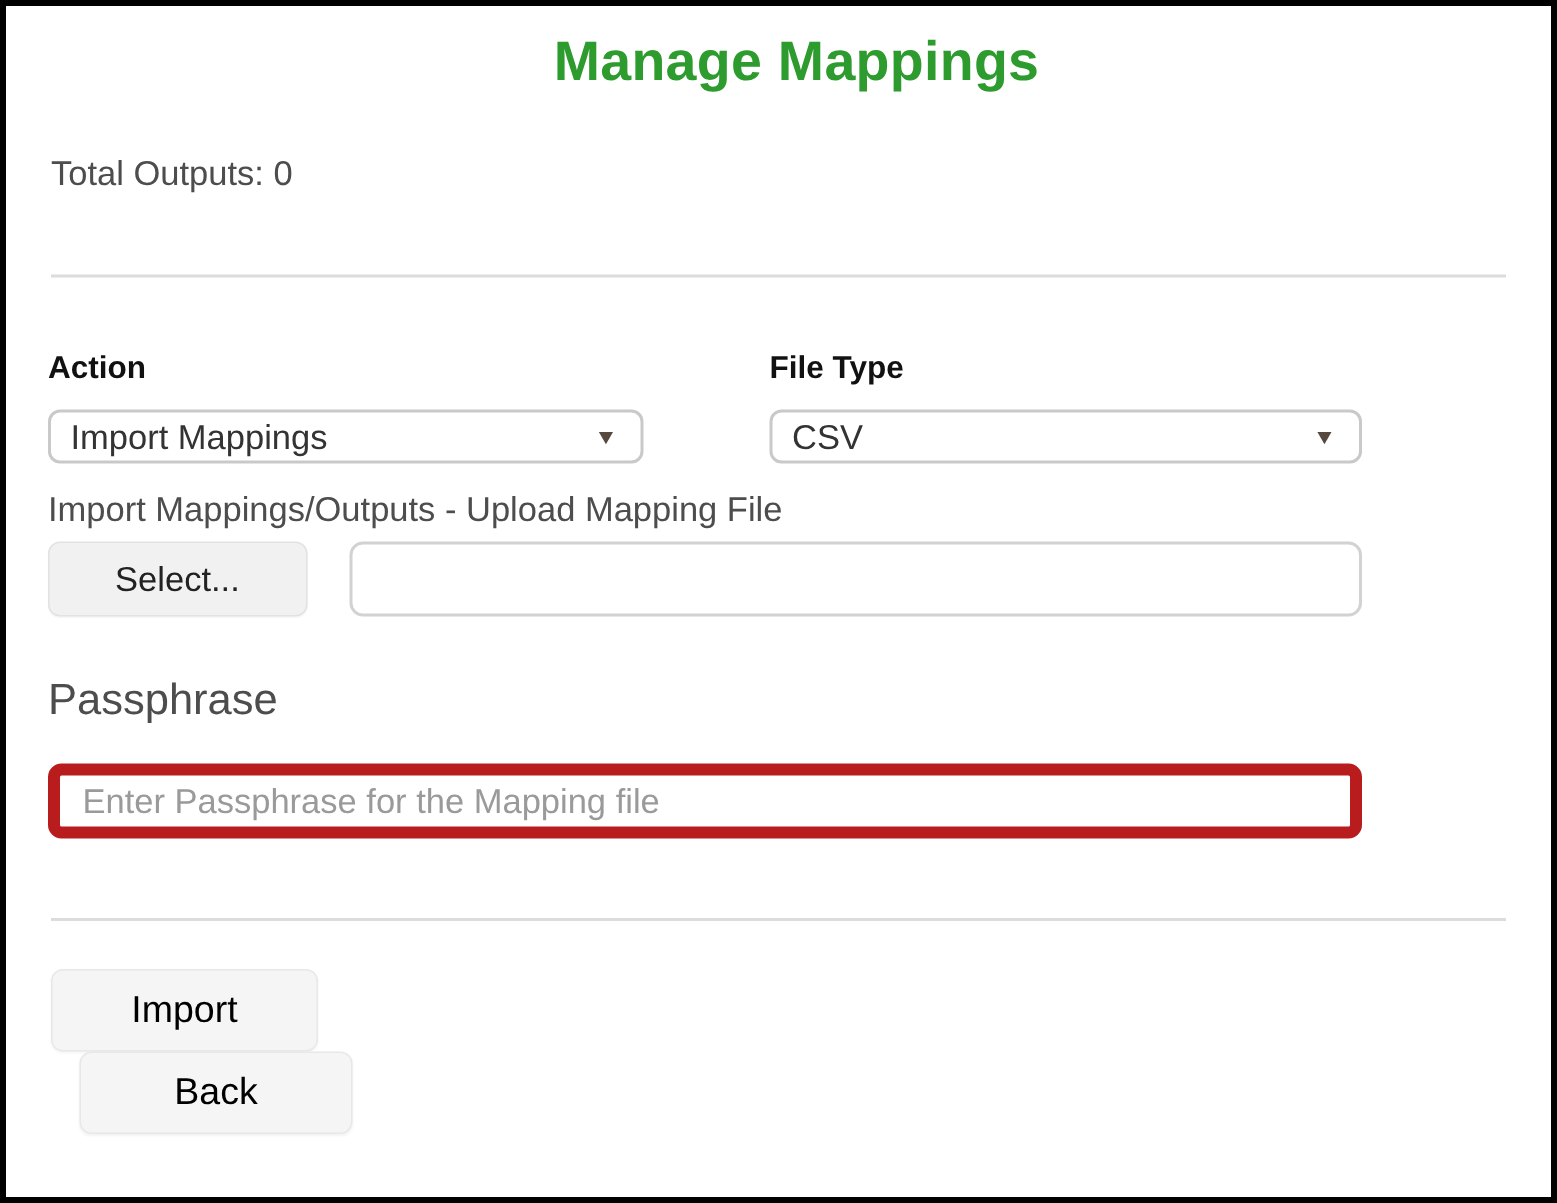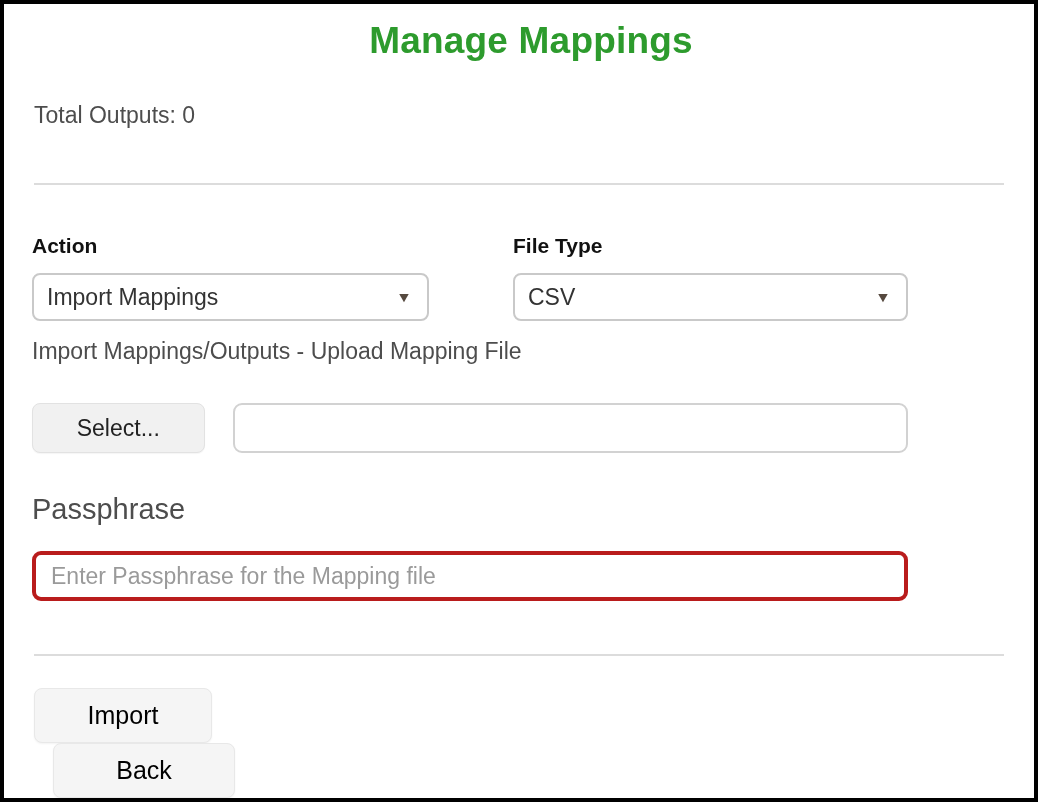--- a/index.html
+++ b/index.html
@@ -63,21 +63,21 @@
   .dropdown-col + .dropdown-col { margin-left: 84px; width: 395px; }
 
   .field-label {
     font-size: 21px;
     font-weight: bold;
     color: #111111;
   }
 
   .select-box {
     margin-top: 15px;
-    height: 48px;
+    height: 36px;
     border: 2px solid #c9c9c9;
     border-radius: 8px;
     background: #ffffff;
     display: flex;
     align-items: center;
     justify-content: space-between;
     padding: 0 16px 0 13px;
     cursor: pointer;
   }
   .select-value {
@@ -92,21 +92,21 @@
 
   .upload-label {
     margin-top: 17px;
     font-size: 23px;
     color: #4d4d4d;
   }
 
   .upload-row {
     display: flex;
     align-items: flex-start;
-    margin-top: 38px;
+    margin-top: 8px;
   }
   .select-file-btn {
     width: 173px;
     height: 50px;
     background: #f1f1f1;
     border: 1px solid #e2e2e2;
     border-radius: 8px;
     font-family: "Liberation Sans", sans-serif;
     font-size: 23px;
     color: #222222;
@@ -128,21 +128,21 @@
   .passphrase-label {
     margin-top: 40px;
     font-size: 29px;
     color: #4d4d4d;
   }
   .passphrase-input {
     display: block;
     margin-top: 25px;
     width: 876px;
     height: 50px;
-    border: 4px solid #b91c1c;
+    border: 8px solid #b91c1c;
     border-radius: 9px;
     font-family: "Liberation Sans", sans-serif;
     font-size: 23px;
     color: #333333;
     padding: 0 15px;
     outline: none;
   }
   .passphrase-input::placeholder {
     color: #9a9a9a;
     opacity: 1;

